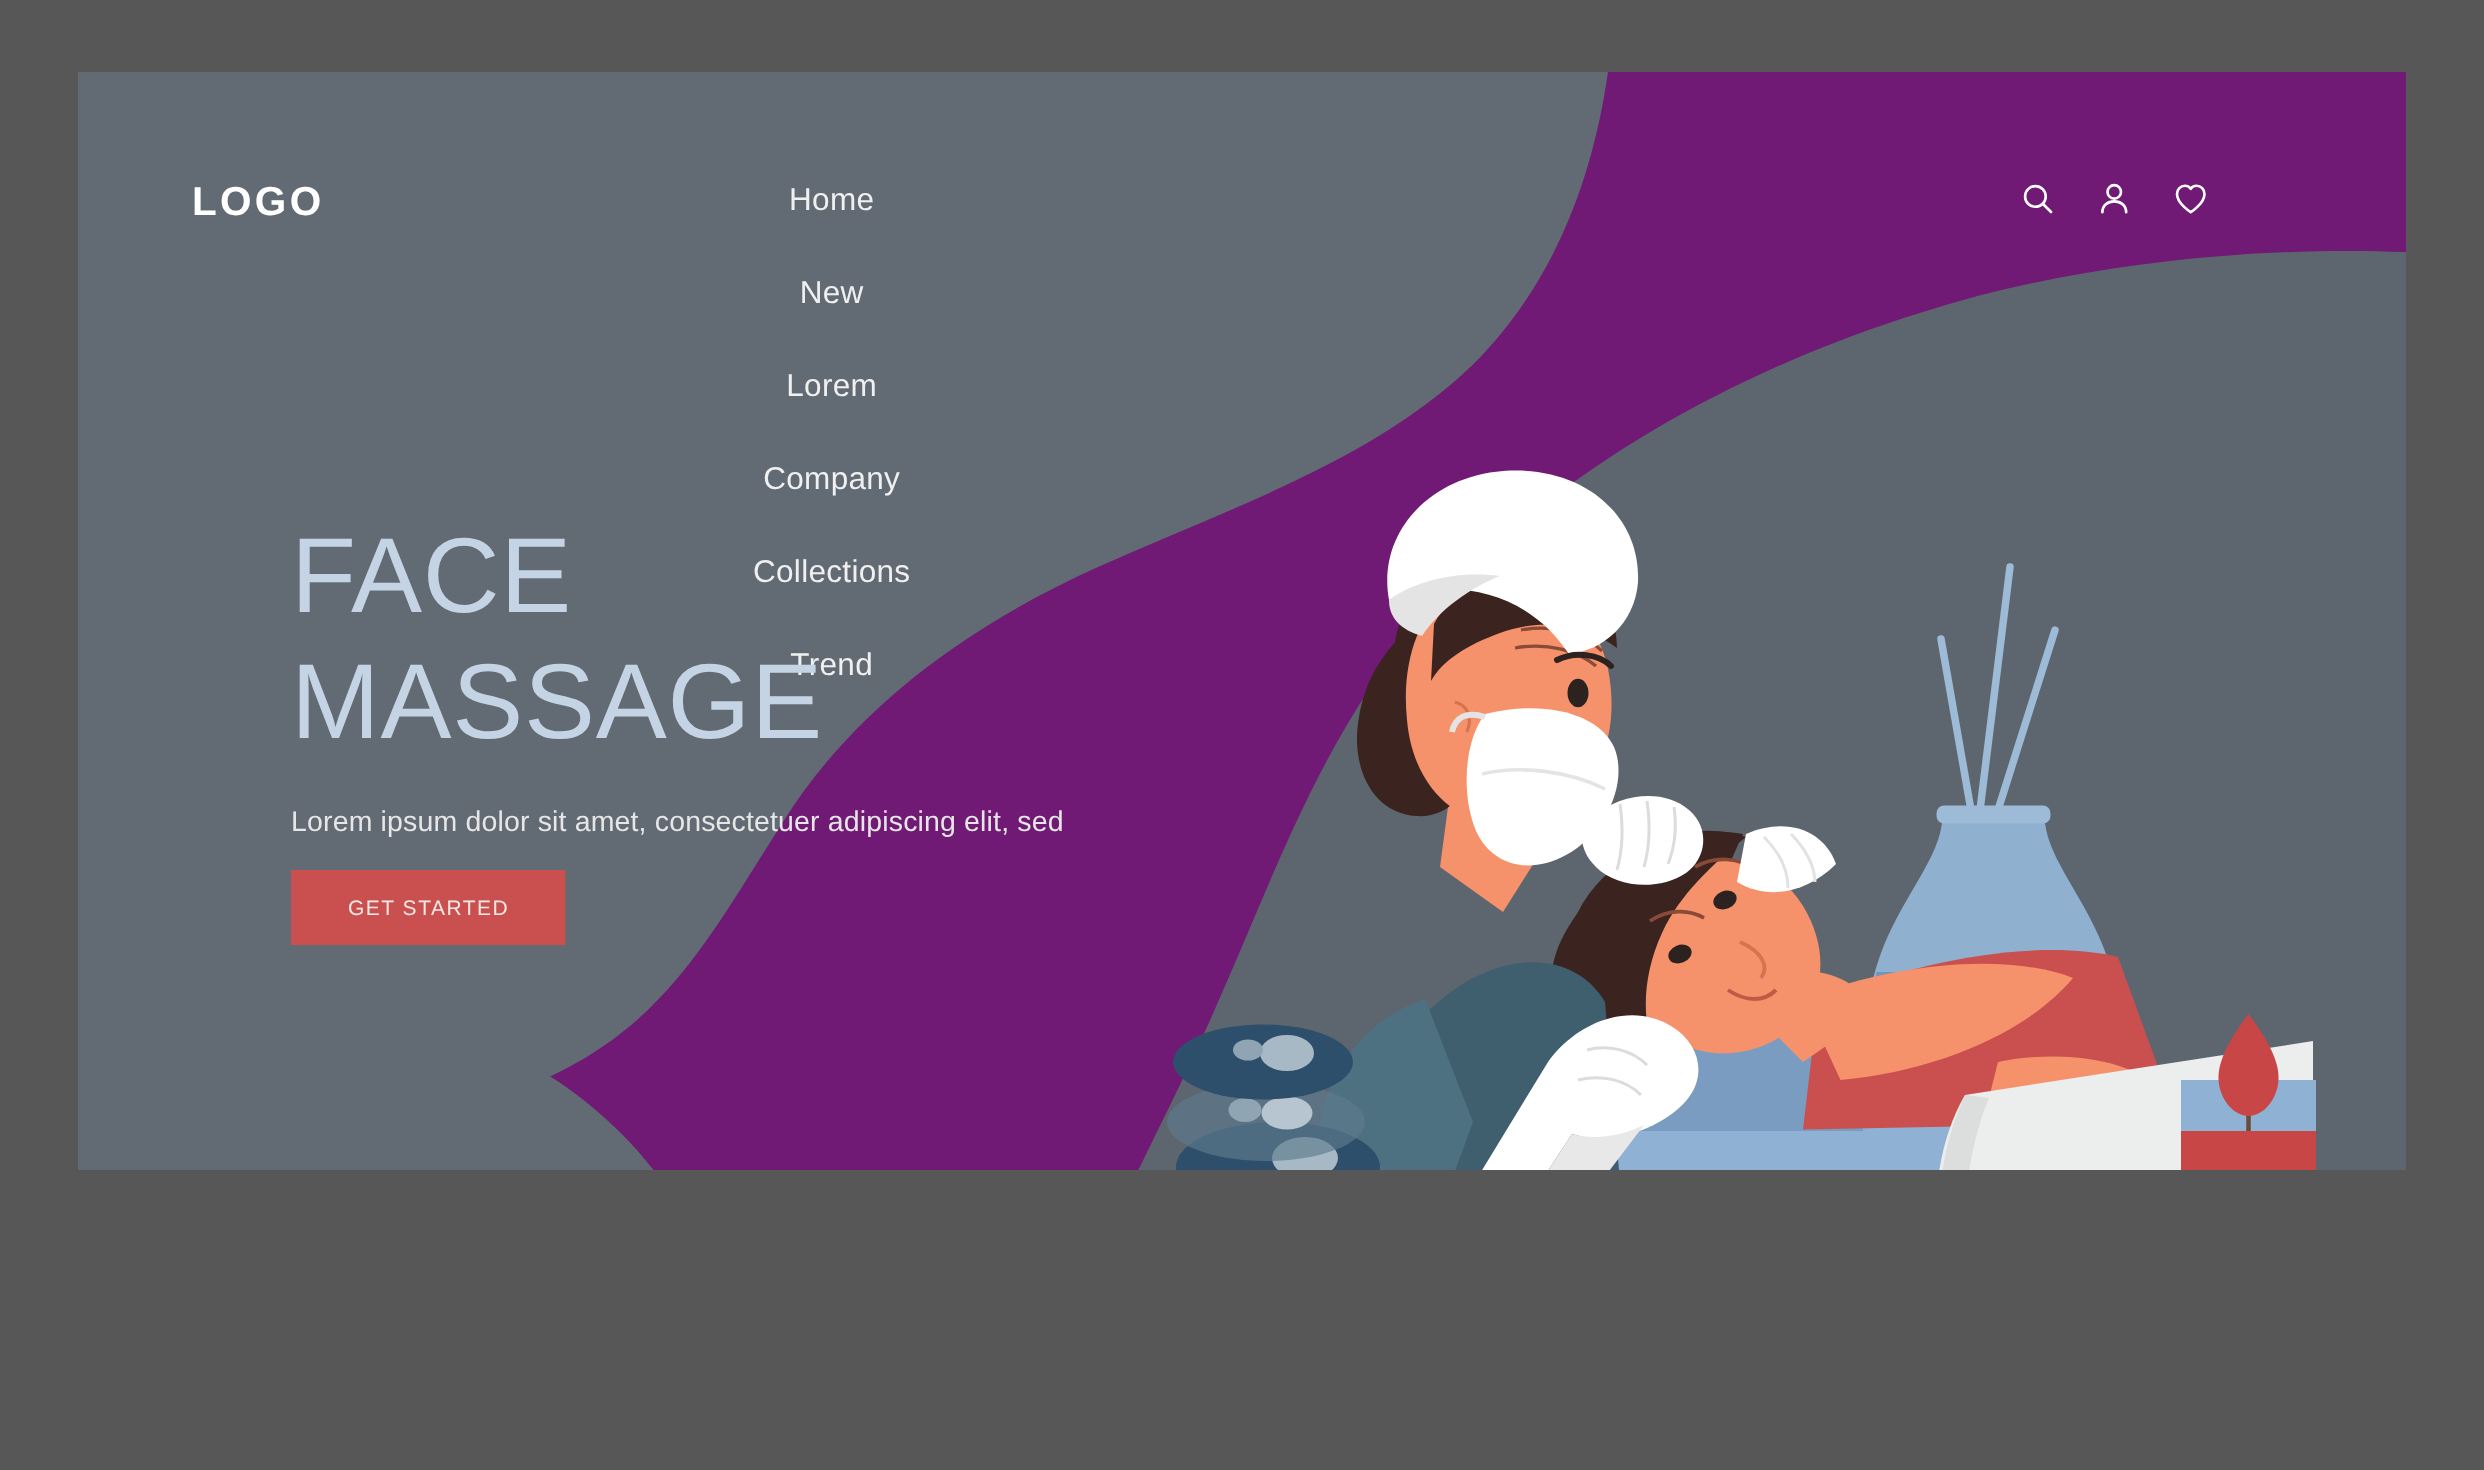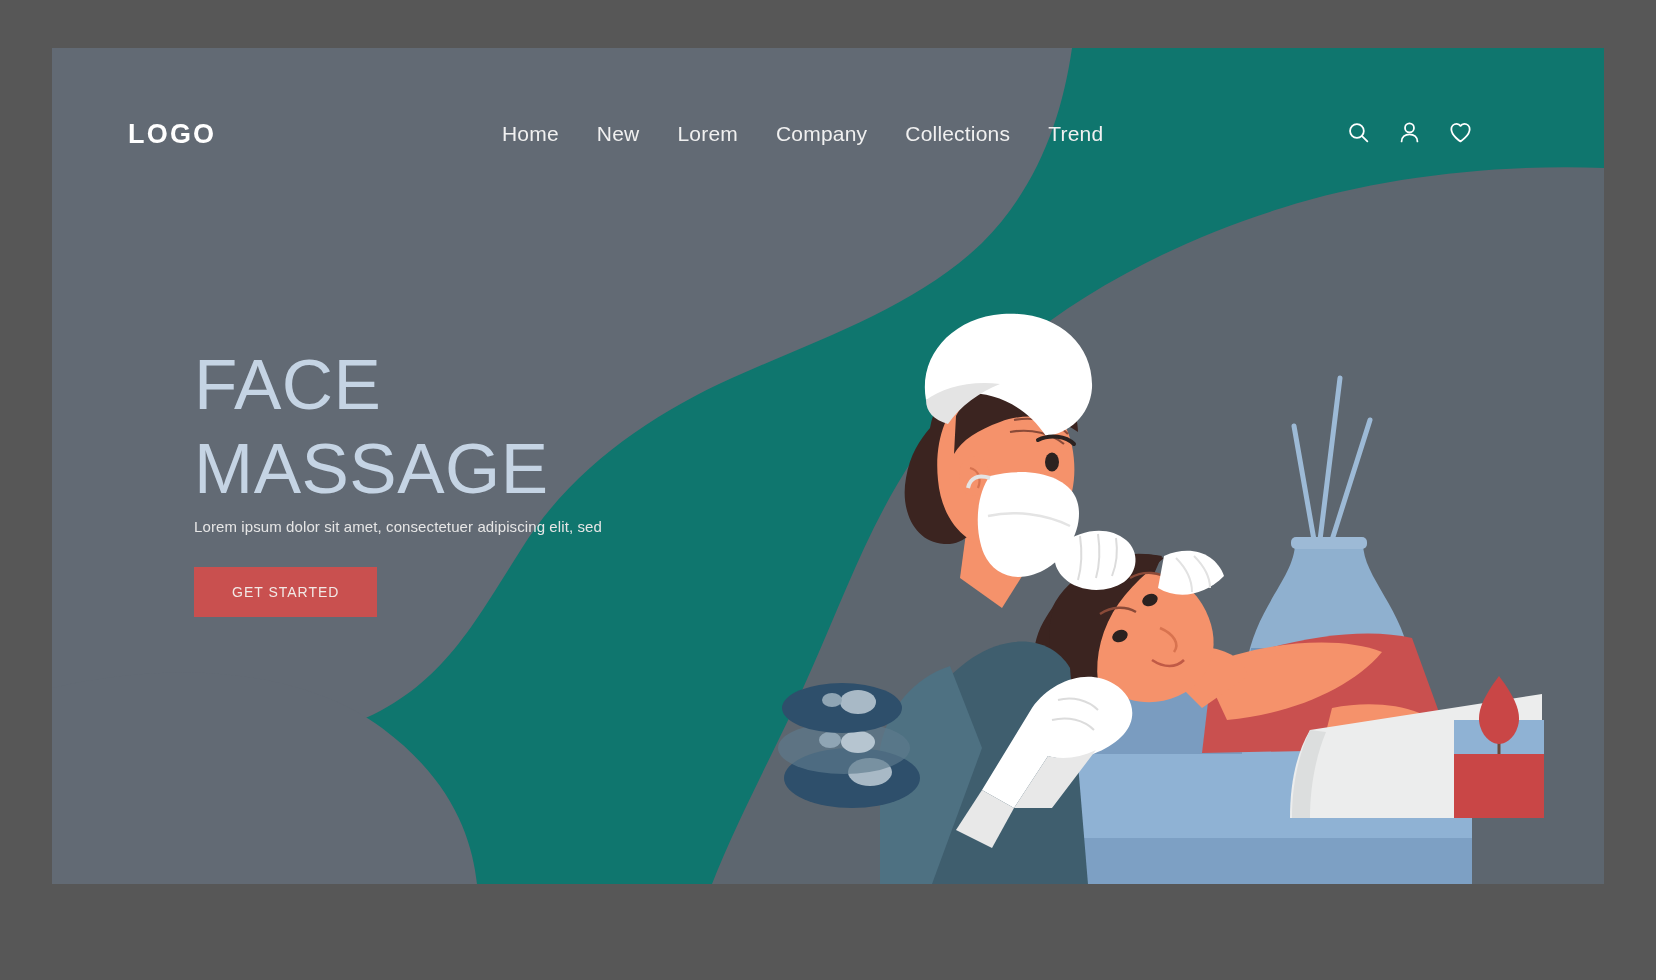--- a/index.html
+++ b/index.html
@@ -11,64 +11,64 @@
   }
   #frame {
     position:absolute;
     left:0; top:0;
     width:1656px; height:980px;
     background:#575757;
   }
   #hero {
     position:absolute;
     left:52px; top:48px;
-    width:1552px; height:836px;
-    background:#0f766e;
+    width:1552px; height:732px;
+    background:#701a75;
     overflow:hidden;
   }
   .layer { position:absolute; left:0; top:0; width:1552px; height:836px; }
 
   
   #nav {
     position:absolute; left:0; top:0;
     width:1552px; height:180px;
     display:flex; align-items:center;
     z-index:40;
   }
   #logo {
     position:absolute; left:76px; top:71px;
     color:#ffffff; font-size:27px; font-weight:bold;
     letter-spacing:2.2px;
   }
   #menu {
     position:absolute; left:450px; top:74px;
-    display:flex; gap:38px; align-items:center;
+    display:flex; gap:38px; align-items:center;flex-direction:column;
   }
   #menu .nav-link {
     color:#f0f0f0; font-size:21px; letter-spacing:.2px;
     text-decoration:none; white-space:nowrap;
   }
   #icons {
     position:absolute; right:131px; top:72px;
     display:flex; gap:26px; align-items:center;
   }
   #icons svg { display:block; }
 
   
   #copy { position:absolute; left:142px; top:295px; z-index:40; width:520px; }
   #headline {
     color:#c5d4e4; font-size:71px; line-height:1.18;
     font-weight:400; letter-spacing:.5px; white-space:pre-line;
   }
   #subhead {
-    margin-top:7px;
-    color:#e6e6e6; font-size:15px; letter-spacing:.1px;
+    margin-top:27px;
+    color:#e6e6e6; font-size:19px; letter-spacing:.1px;
   }
   #cta {
-    margin-top:32px;
+    margin-top:20px;
     display:inline-block;
     background:#c9504f; color:#f2e9e6;
     font-size:14px; letter-spacing:1px;
     padding:17px 38px;
     border:none; cursor:pointer;
   }
 
   
   #art { position:absolute; left:0; top:0; width:1552px; height:836px; z-index:20; }
 </style>

